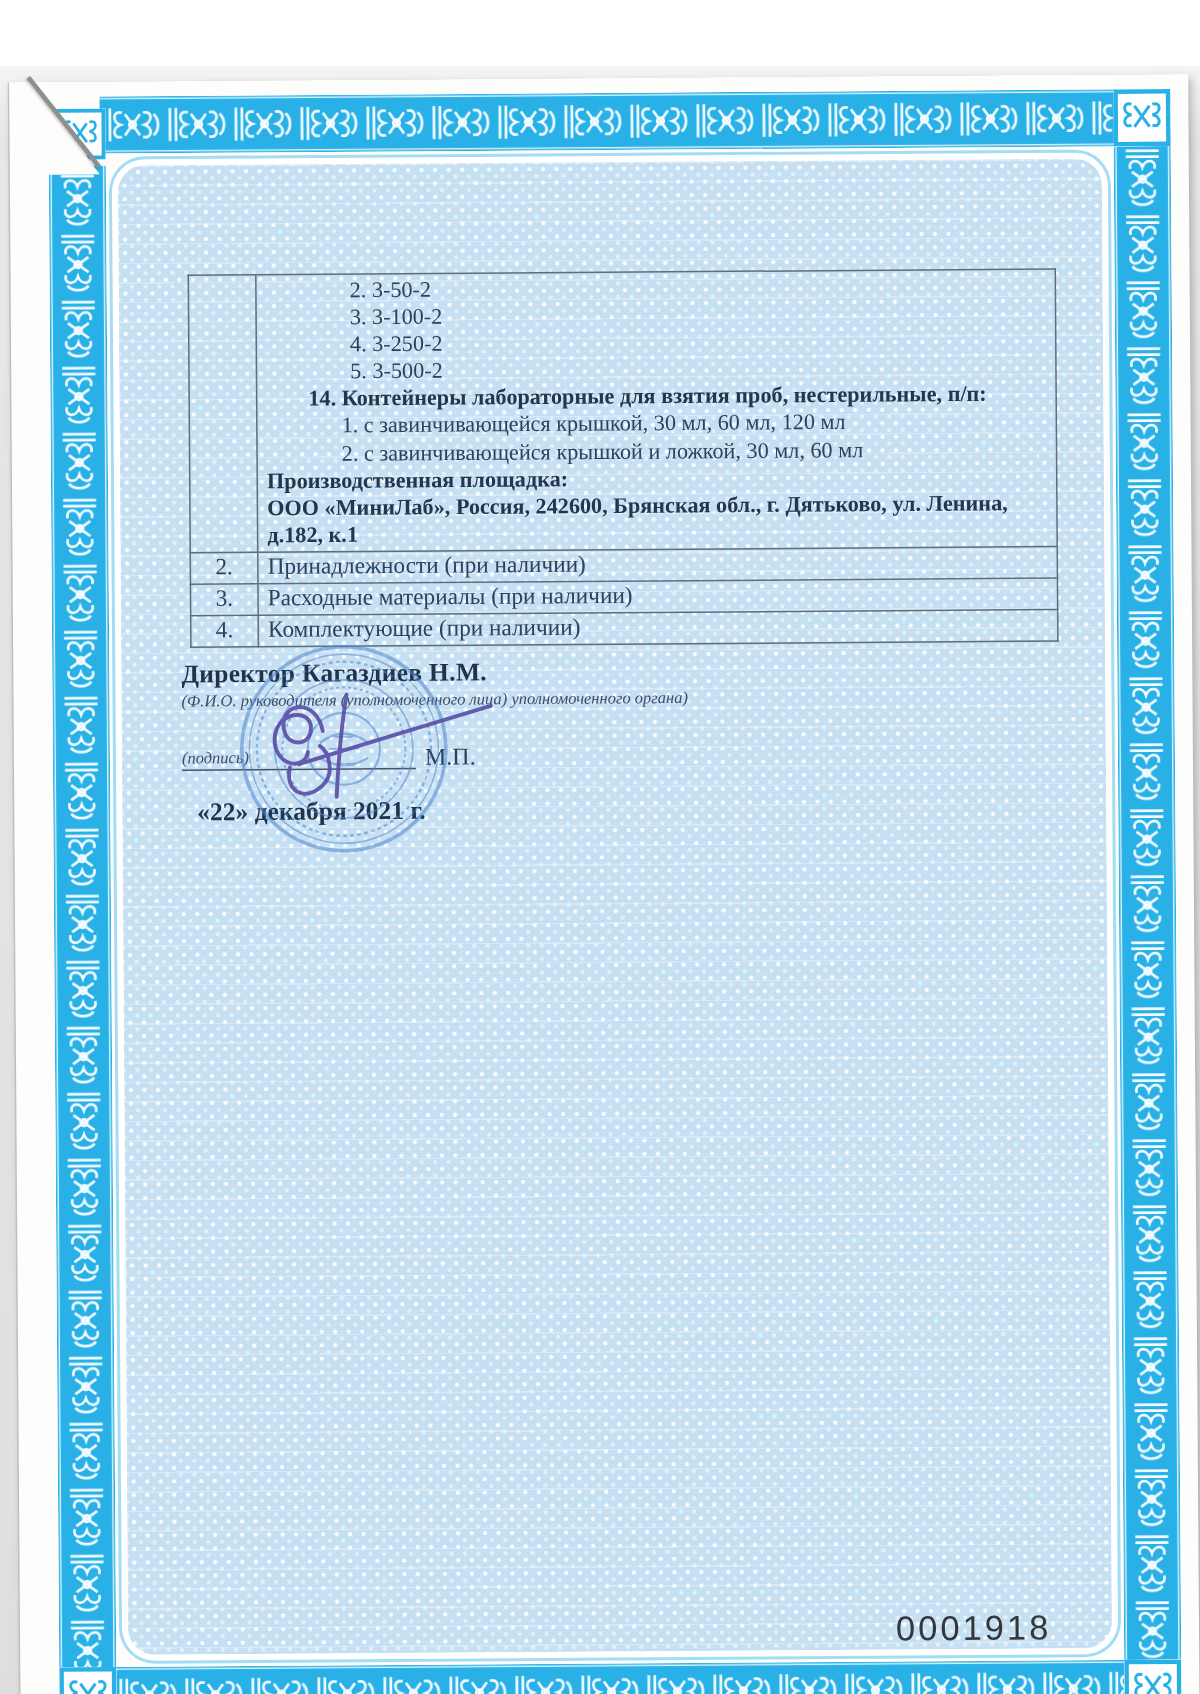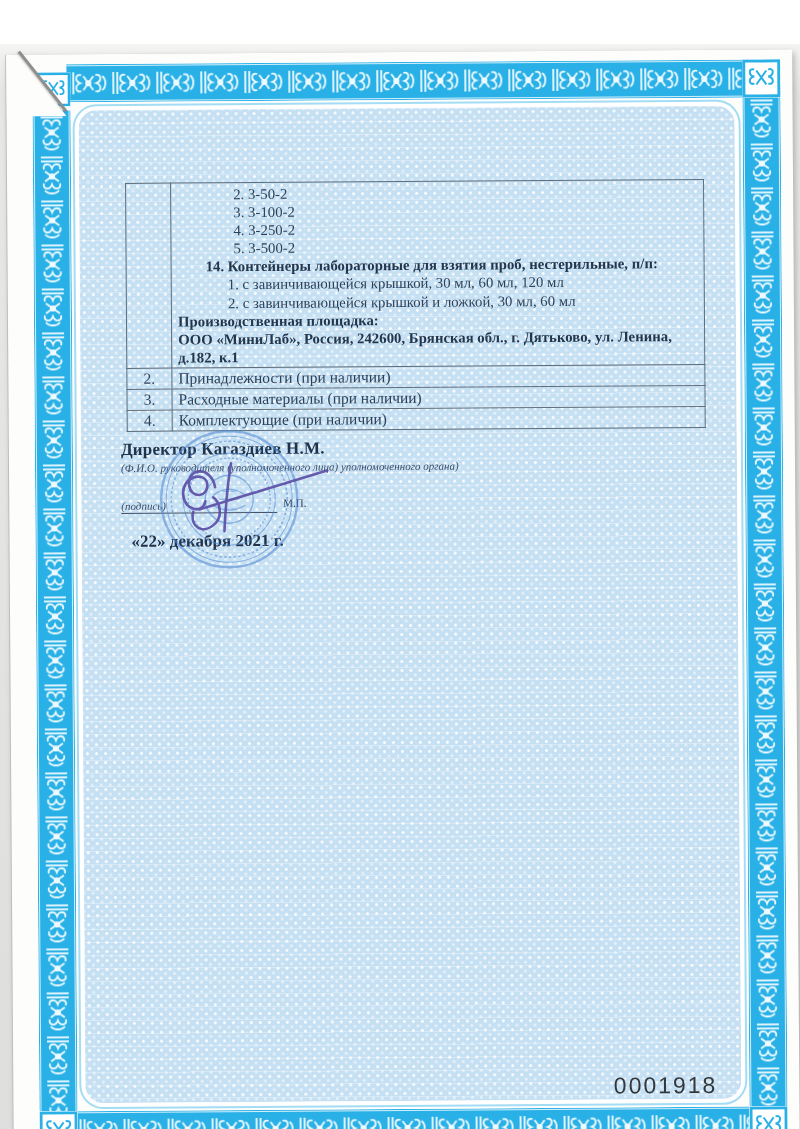--- a/index.html
+++ b/index.html
@@ -67,31 +67,31 @@
   .cell-lines div{line-height:18.1px; font-size:14.8px; white-space:normal;}
   .ln-item{padding-left:58px;}
   .ln-bold-item{padding-left:30px; font-weight:bold; color:#22364e;}
   .ln-sub{padding-left:52px;}
   .ln-bold{padding-left:2px; font-weight:bold; color:#22364e;}
   
   .sig-block{position:absolute; left:40px; top:330px; width:560px;}
   .director{position:absolute; left:0; top:0; font-weight:bold; font-size:17px; color:#20334d; letter-spacing:.2px;}
   .fio-caption{position:absolute; left:0; top:22px; font-style:italic; font-size:11px; color:#3c4d68;}
   .sig-line{position:absolute; left:0; top:58px; width:156px; height:15px; border-bottom:1.2px solid #46536b;}
-  .mp-label{position:absolute; left:162px; top:58px; font-size:11px; color:#2c415a;}
+  .mp-label{position:absolute; left:162px; top:58px; font-size:16px; color:#2c415a;}
   .sign-caption{position:absolute; left:0; top:60px; font-style:italic; font-size:11px; color:#3c4d68;}
   .date-line{position:absolute; left:10px; top:92px; font-weight:bold; font-size:17px; color:#20334d;}
   
   .stamp{position:absolute; left:66px; top:308px; opacity:.55;}
   .scribble{position:absolute; left:88px; top:344px; opacity:.9;}
   
   .serial{
     position:absolute; left:512px; top:966px; width:120px;
     font-family:"Liberation Sans", sans-serif; font-size:23px; letter-spacing:2px;
-    color:#33383c; text-align:right;
+    color:#33383c; text-align:left;
   }
 </style>
 </head>
 <body>
 
 <div class="viewport">
   <div class="page">
 
     <svg class="band band-top" xmlns="http://www.w3.org/2000/svg">
       <defs>

